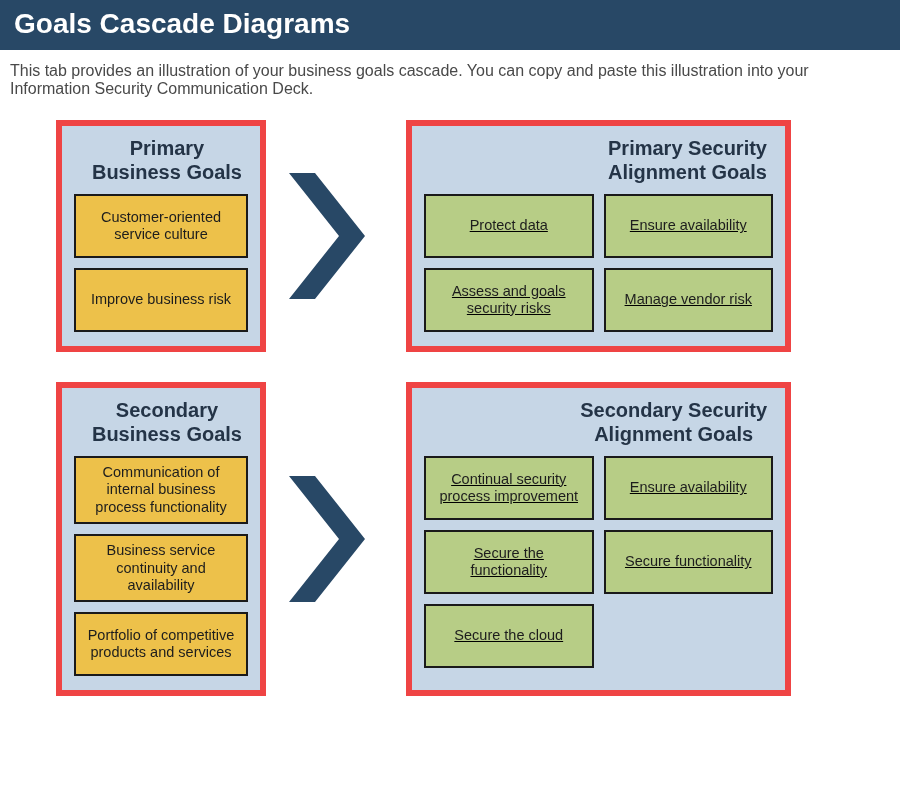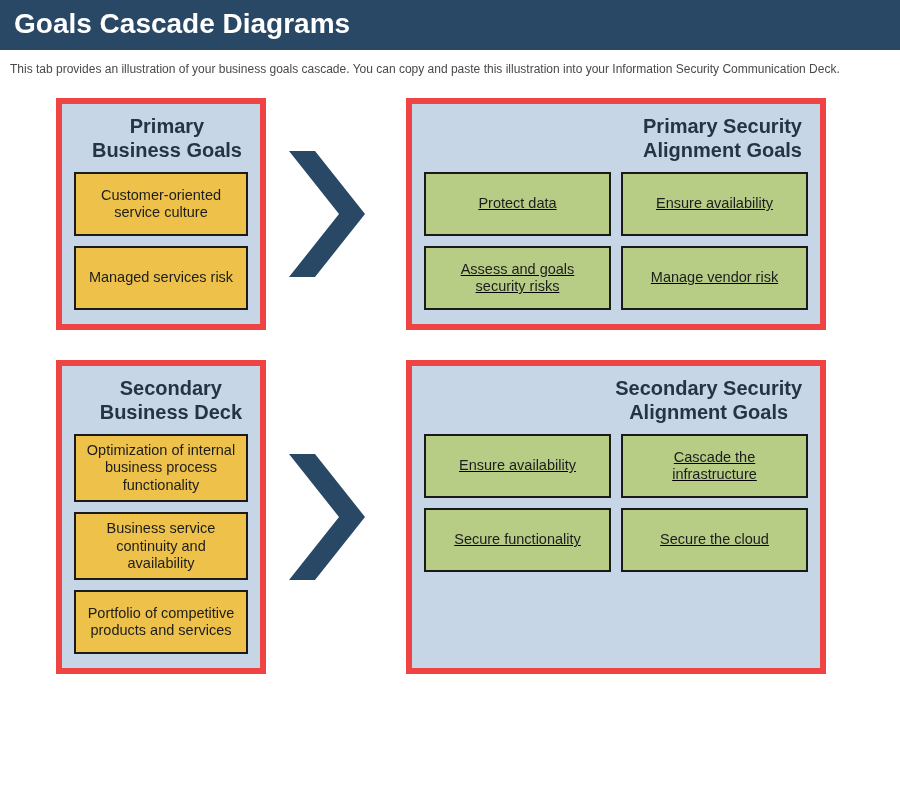--- a/index.html
+++ b/index.html
@@ -26,39 +26,39 @@
   .page-header{
     background:var(--header-bg);
     color:#ffffff;
     font-size:28px;
     font-weight:700;
     font-family:var(--title-font);
     padding:8px 14px 10px 14px;
     margin:0 -8px;
   }
   .page-desc{
-    font-size:12px;
+    font-size:16px;
     color:var(--desc);
     margin:12px 0 22px 2px;
   }
   .cascade-row{
     display:flex;
     align-items:stretch;
     margin:0 0 30px 48px;
   }
   .panel{
     background:var(--panel);
     border:6px solid #ef4444;
     display:flex;
     flex-direction:column;
     align-items:flex-end;
     padding:10px 12px 14px 12px;
   }
   .panel-left{width:210px;}
-  .panel-right{width:420px;}
+  .panel-right{width:385px;}
   .panel-title{
     text-align:center;
     font-family:var(--title-font);
     font-weight:700;
     color:var(--title);
     font-size:20px;
     line-height:1.2;
     margin:0 6px 10px 6px;
     white-space:pre-line;
   }
@@ -107,21 +107,21 @@
 
 <div class="page-desc">This tab provides an illustration of your business goals cascade. You can copy and paste this illustration into your Information Security Communication Deck.</div>
 
 <div class="cascade-row">
 
   <div class="panel panel-left">
     <div class="panel-title">Primary
 Business Goals</div>
     <div class="cards cards-single">
       <div class="card card-gold">Customer-oriented service culture</div>
-      <div class="card card-gold">Managed services risk</div>
+      <div class="card card-gold">Improve business risk</div>
     </div>
   </div>
 
   <div class="arrow-wrap">
     <span>
       <svg width="110" height="150" viewBox="0 0 110 150">
         <polygon points="8,12 34,12 84,75 34,138 8,138 58,75" fill="#284866"></polygon>
       </svg>
     </span>
   </div>
@@ -136,40 +136,41 @@
       <div class="card card-green">Manage vendor risk</div>
     </div>
   </div>
 
 </div>
 
 <div class="cascade-row">
 
   <div class="panel panel-left">
     <div class="panel-title">Secondary
-Business Deck</div>
+Business Goals</div>
     <div class="cards cards-single">
-      <div class="card card-gold">Optimization of internal business process functionality</div>
+      <div class="card card-gold">Communication of internal business process functionality</div>
       <div class="card card-gold">Business service continuity and availability</div>
       <div class="card card-gold">Portfolio of competitive products and services</div>
     </div>
   </div>
 
   <div class="arrow-wrap">
     <span>
       <svg width="110" height="150" viewBox="0 0 110 150">
         <polygon points="8,12 34,12 84,75 34,138 8,138 58,75" fill="#284866"></polygon>
       </svg>
     </span>
   </div>
 
   <div class="panel panel-right">
     <div class="panel-title">Secondary Security
 Alignment Goals</div>
     <div class="cards cards-double">
+      <div class="card card-green">Continual security process improvement</div>
       <div class="card card-green">Ensure availability</div>
-      <div class="card card-green">Cascade the infrastructure</div>
+      <div class="card card-green">Secure the functionality</div>
       <div class="card card-green">Secure functionality</div>
       <div class="card card-green">Secure the cloud</div>
     </div>
   </div>
 
 </div>
 
 </body></html>

